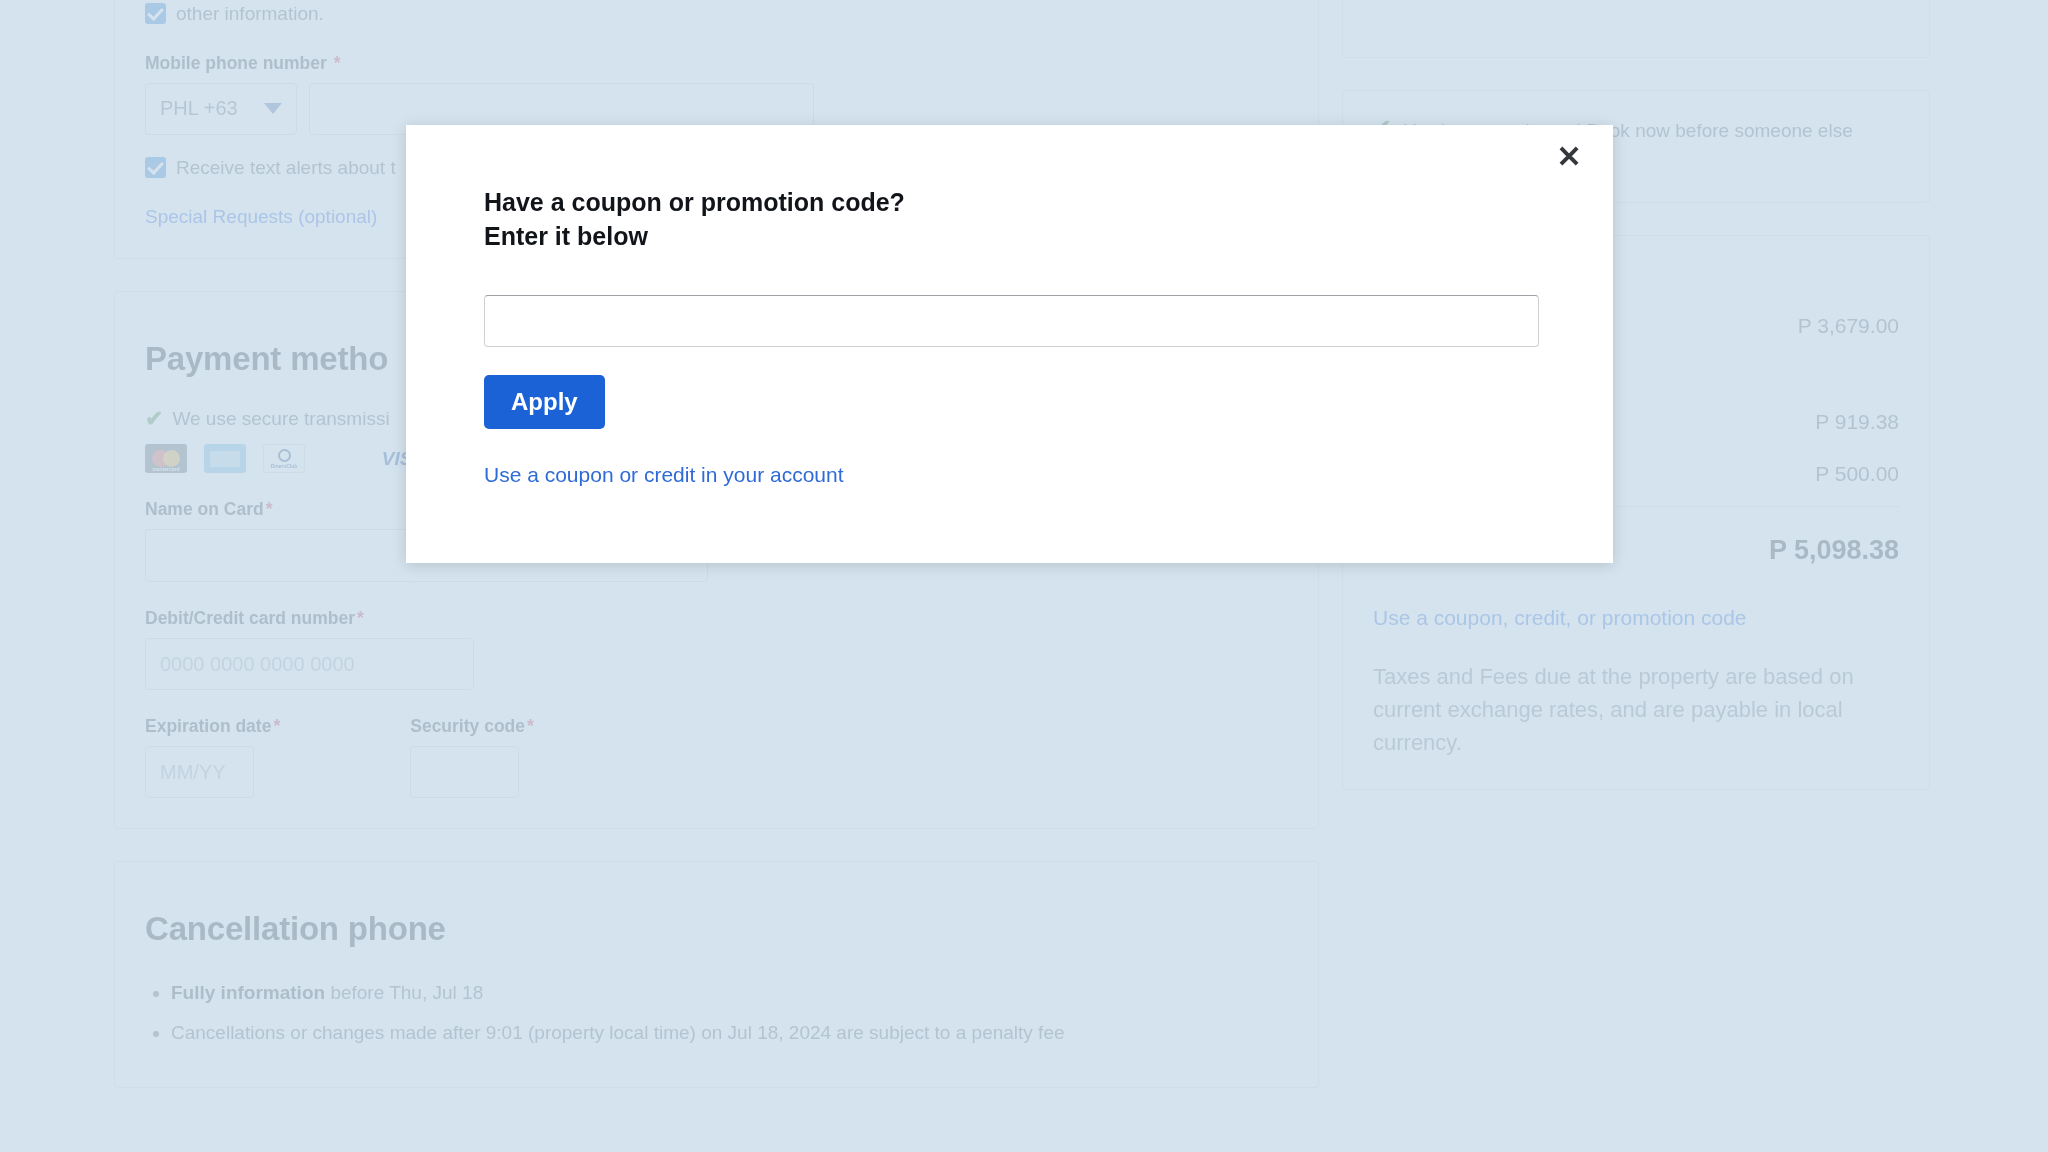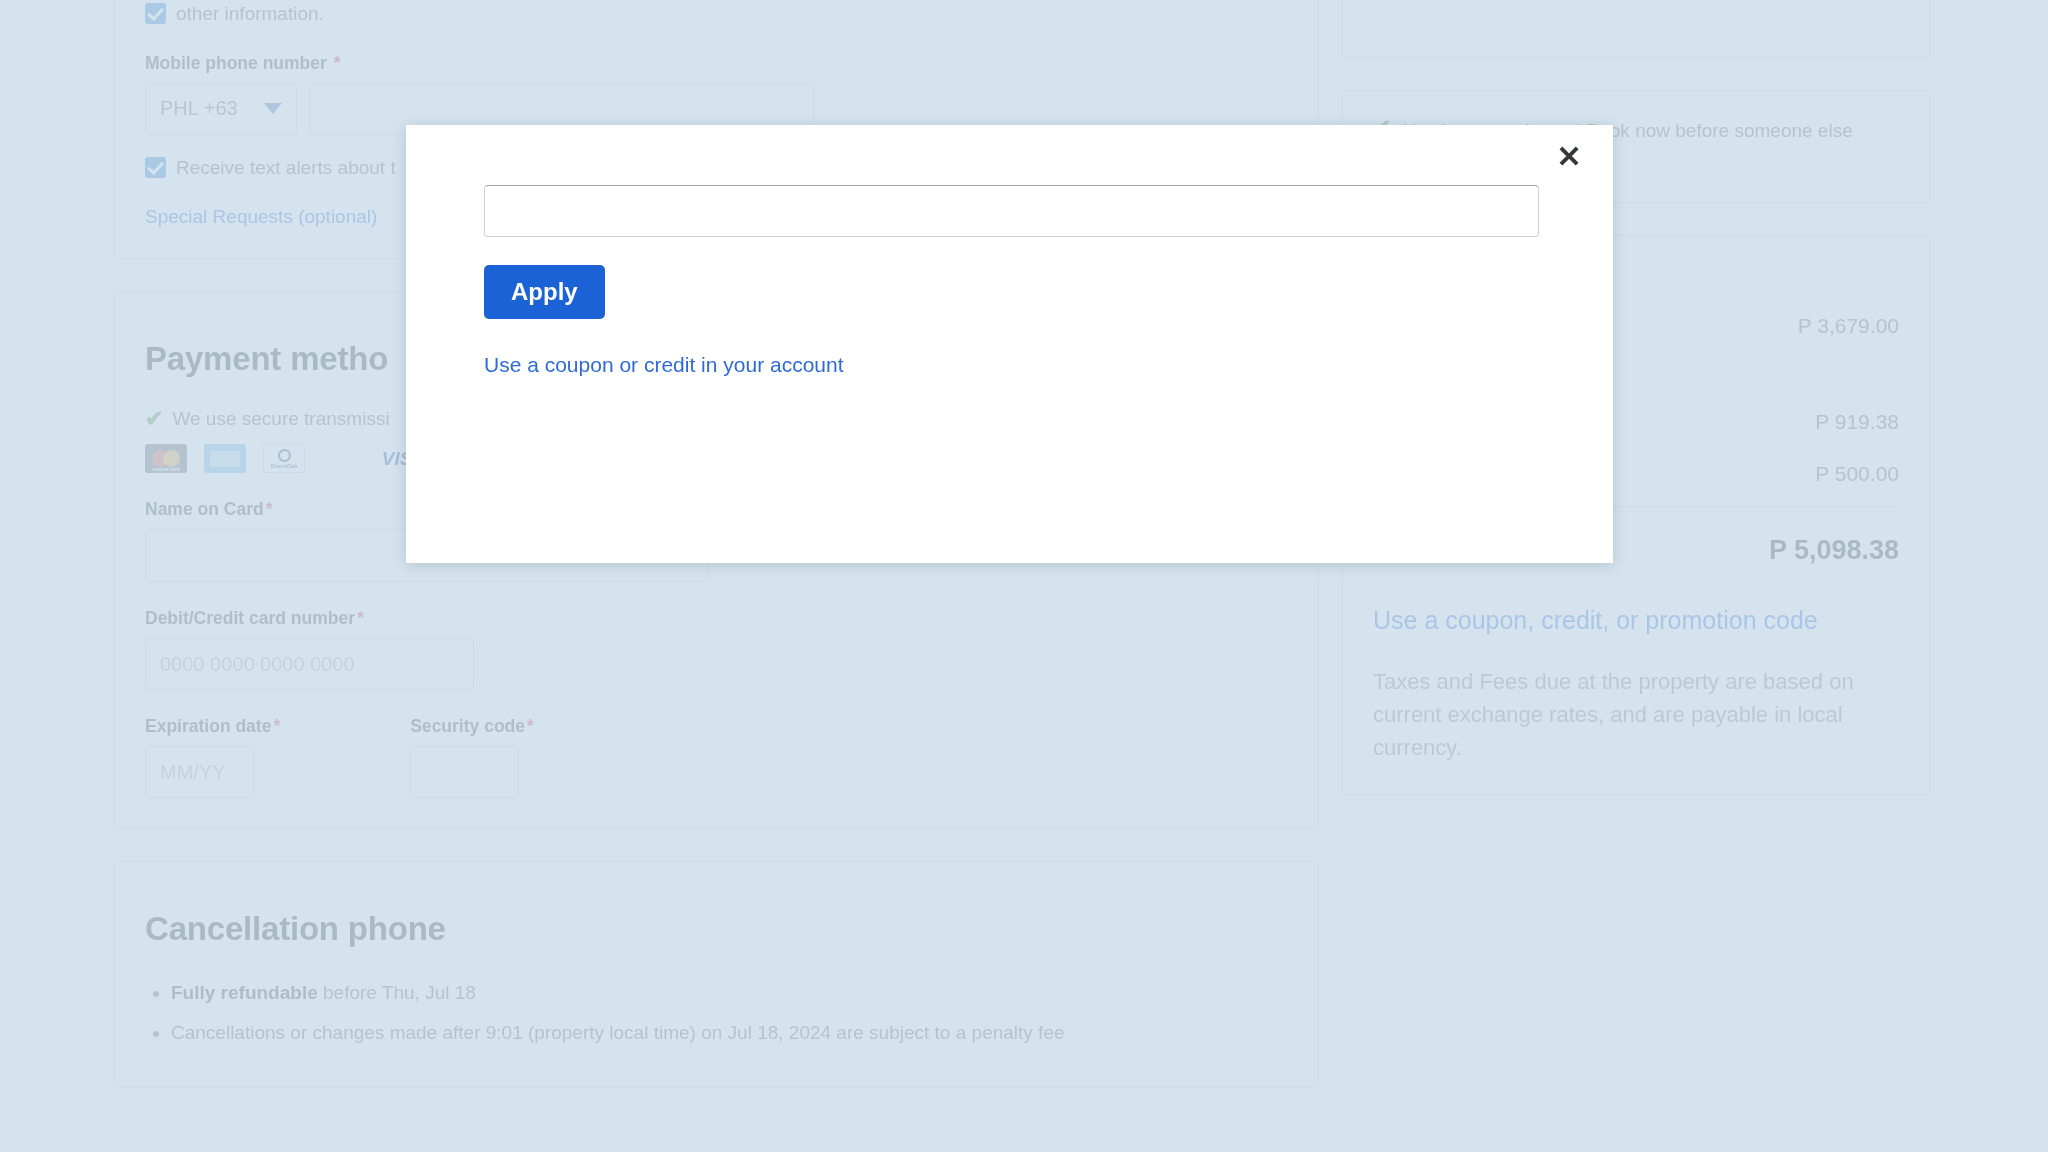--- a/index.html
+++ b/index.html
@@ -161,21 +161,21 @@
   .divider { height: 1px; background: #dfe0e4; margin: 6px 0; }
   .total-row {
     display: flex; justify-content: space-between; align-items: baseline;
     padding: 22px 0 18px 0;
   }
   .total-lbl { font-size: 27px; font-weight: bold; color: #2b3135; }
   .total-amt { font-size: 27px; font-weight: bold; color: #2b3135; }
   .note {
     font-size: 22px; color: #7b8086; line-height: 1.5; margin-top: 30px;
   }
-  .promo-link { display: block; margin-top: 22px; font-size: 25px; color: #2f6bd8; text-decoration: none; }
+  .promo-link { display: block; margin-top: 22px; font-size: 21px; color: #2f6bd8; text-decoration: none; }
 
   .banner-row { display: flex; gap: 12px; align-items: flex-start; }
   .banner-txt { font-size: 19px; color: #5c6267; line-height: 1.45; }
 
   
   #dim {
     position: absolute;
     inset: 0;
     background: #c9dcea;
     opacity: 0.80;
@@ -335,21 +335,21 @@
           <div>
             <label class="fld-label"><span>Security code</span><span class="req">*</span></label>
             <div class="tb" style="width:109px;"></div>
           </div>
         </div>
       </div>
 
       <div class="card">
         <div class="sec-title">Cancellation phone</div>
         <ul class="bullet-list">
-          <li><b>Fully refundable</b><span> before Thu, Jul 18</span></li>
+          <li><b>Fully information</b><span> before Thu, Jul 18</span></li>
           <li><span>Cancellations or changes made after 9:01 (property local time) on Jul 18, 2024 are subject to a penalty fee</span></li>
         </ul>
       </div>
     </div>
 
     <div class="col-right">
 
       <div class="card" style="height:118px;"></div>
 
       <div class="card">
@@ -386,20 +386,24 @@
         <div class="note">Taxes and Fees due at the property are based on current exchange rates, and are payable in local currency.</div>
       </div>
     </div>
   </div>
 
   <div id="dim"></div>
 
   <div id="modal" role="dialog">
     <button id="modal-close">✕</button>
     <div class="modal-body">
+      <div class="modal-h">
+        <span>Have a coupon or promotion code?</span>
+        <span>Enter it below</span>
+      </div>
       <input id="coupon-input" type="text" placeholder="" style="">
       <div>
         <button id="apply-btn">Apply</button>
       </div>
       <a class="modal-link">Use a coupon or credit in your account</a>
     </div>
   </div>
 
 </div>
 

